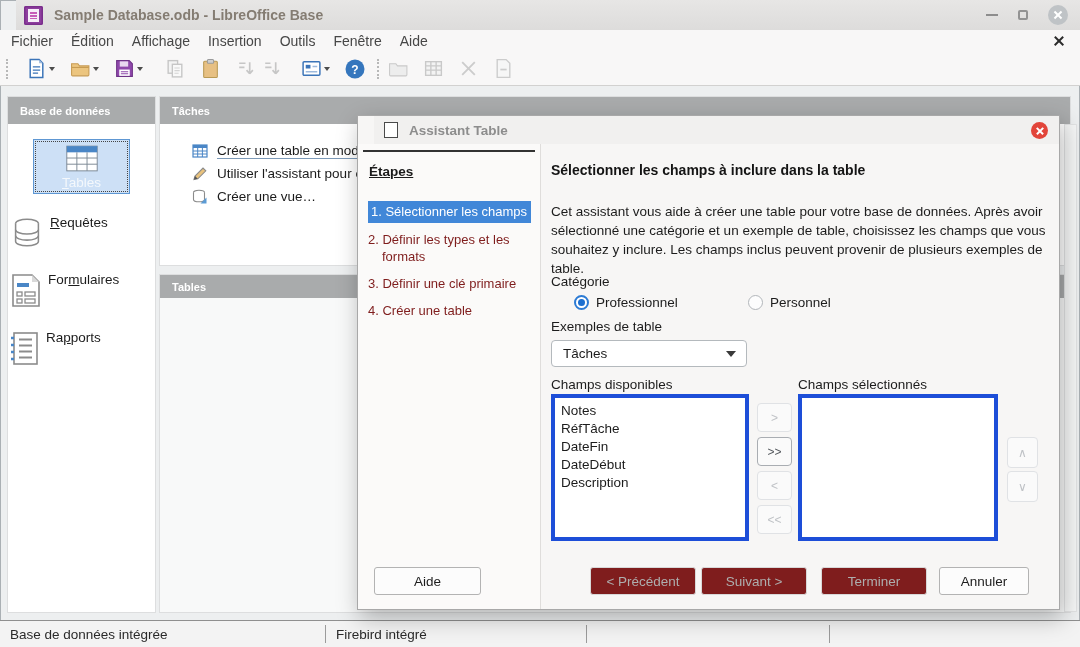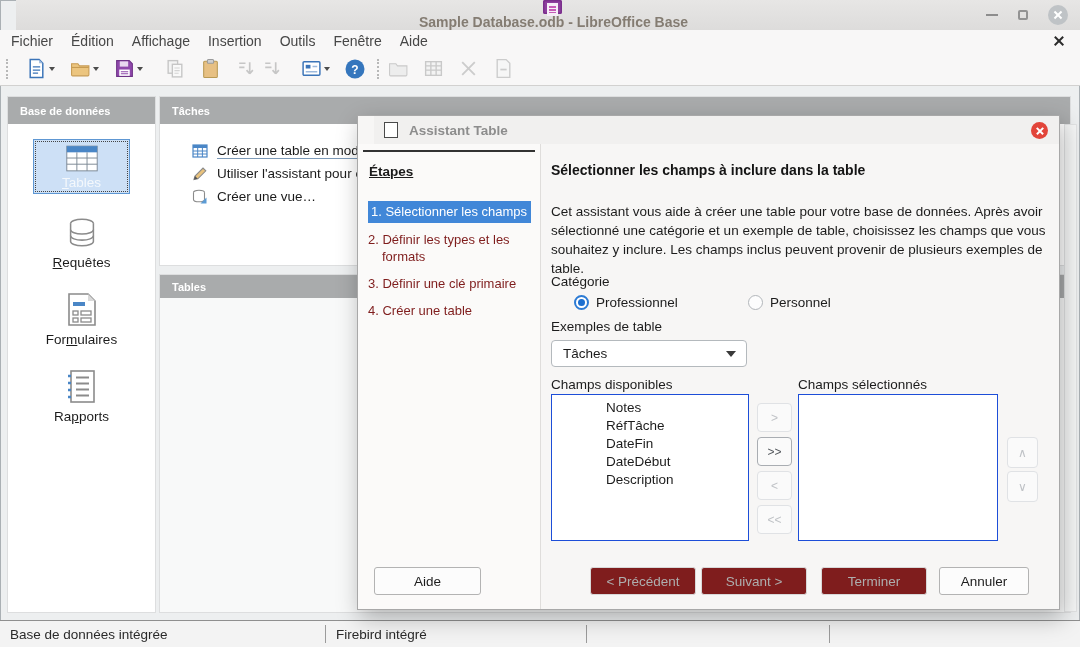--- a/index.html
+++ b/index.html
@@ -3,21 +3,21 @@
 <meta charset="utf-8">
 <style>
   * { margin:0; padding:0; box-sizing:border-box; }
   html,body { background:#d6d9db; }
   body { font-family:"Liberation Sans","DejaVu Sans",sans-serif; }
   #app { position:relative; width:1080px; height:647px; background:#edeff0; overflow:hidden;
          box-shadow:inset 0 0 0 1px #aab0b4; }
 
   
   .titlebar { position:absolute; left:16px; top:0; right:0; height:30px;
-              background:linear-gradient(#e7e6e5,#dddcdb); display:flex; align-items:center;flex-direction:column; }
+              background:linear-gradient(#e7e6e5,#dddcdb); display:flex; align-items:center; }
   .app-icon { width:19px; height:19px; margin-left:8px; position:relative;
               background:#8e3f9e; border-radius:2px; box-shadow:inset 0 0 0 1.5px #7a2f8c; }
   .app-icon::before { content:""; position:absolute; left:4px; top:3px; width:11px; height:13px; background:#f6eef8; }
   .app-icon::after  { content:""; position:absolute; left:6px; top:6px; width:7px; height:7px;
                       background:repeating-linear-gradient(#c75db8 0 1.6px,#f6eef8 1.6px 3.2px); }
   .title-text { margin-left:11px; font-weight:bold; font-size:14px; color:#847c72; }
   .win-controls { position:absolute; right:12px; top:0; height:30px; display:flex; align-items:center; gap:20px; }
   .btn-min { width:12px; height:2px; background:#8d8d8d; }
   .btn-restore { width:10px; height:10px; border:2px solid #939393; border-radius:2px; }
   .btn-close-circle { width:20px; height:20px; border-radius:50%; background:#bfc3c6; position:relative; }
@@ -45,21 +45,21 @@
 
   
   .panel-header { height:27px; background:#a9abac; color:#fff; font-weight:bold; font-size:11px;
                   display:flex; align-items:center; padding-left:12px; }
   .sidebar { position:absolute; left:8px; top:97px; width:147px; height:515px; background:#fff;
              box-shadow:0 0 0 1px #dddedf; }
   .side-sel { margin:15px auto 0; width:97px; height:55px; background:#cde0f6; border:1px solid #5e97d3;
               outline:1px dotted #444; outline-offset:-3px; display:flex; flex-direction:column;
               align-items:center; justify-content:center; }
   .side-sel .lbl { color:#f4f8fc; font-size:13.5px; margin-top:1px; }
-  .side-item { margin-top:21px; display:flex; flex-direction:column; align-items:center; gap:4px;
+  .side-item { margin-top:21px; display:flex; flex-direction:row; gap:4px;
                font-size:13.5px; color:#1c1c1c; }
 
   .tasks-panel { position:absolute; left:160px; top:97px; width:910px; height:168px; background:#fff;
                  box-shadow:0 0 0 1px #dddedf; }
   .task-list { padding:15px 0 0 32px; }
   .task-item { display:flex; align-items:center; gap:9px; height:23px; font-size:13.5px; color:#1b1b1b; }
   .task-item.focused .task-label { border-bottom:1px solid #7d9ab8; }
 
   .tables-panel { position:absolute; left:160px; top:275px; width:910px; height:337px; background:#f8f9f9;
                   box-shadow:0 0 0 1px #dddedf; }
@@ -97,21 +97,21 @@
   .rdot { width:15px; height:15px; border-radius:50%; }
   .rdot.on  { border:2px solid #2d7bd4; background:#fff; position:relative; }
   .rdot.on::after { content:""; position:absolute; left:2px; top:2px; width:7px; height:7px; border-radius:50%; background:#1c6fd0; }
   .rdot.off { border:1px solid #b2b6ba; background:#fdfdfd; }
 
   .dropdown { position:absolute; left:193px; top:224px; width:196px; height:27px; background:#fff;
               border:1px solid #b4b9bd; border-radius:4px; display:flex; align-items:center; }
   .dropdown .val { margin-left:11px; font-size:13.5px; color:#1c1c1c; flex:1; }
   .dd-caret { width:0; height:0; border:5px solid transparent; border-top:6px solid #3a3a3a; margin:5px 10px 0 0; }
 
-  .listbox { position:absolute; background:#fff; border:1px solid #1d4ed8; overflow:hidden;padding-left:48px; }
+  .listbox { position:absolute; background:#fff; border:4px solid #1d4ed8; overflow:hidden; }
   .listbox .li { padding:0 6px; height:18px; line-height:18px; font-size:13.5px; color:#1c1c1c; }
   .listbox .pad { height:4px; }
   .sq-btn { position:absolute; border-radius:4px; display:flex; align-items:center; justify-content:center;
             font-size:12px; background:#fafafa; }
   .sq-btn.dis { border:1px solid #e0e2e5; color:#bfc2c6; }
   .sq-btn.en  { border:1px solid #a9adb2; color:#55595e; }
 
   .dlg-btn { position:absolute; top:451px; height:28px; border-radius:3px; background:#fcfcfc;
              display:flex; align-items:center; justify-content:center; font-size:13.5px; }
   .dlg-btn.en  { border:1px solid #b3b3b3; color:#1c1c1c; }

